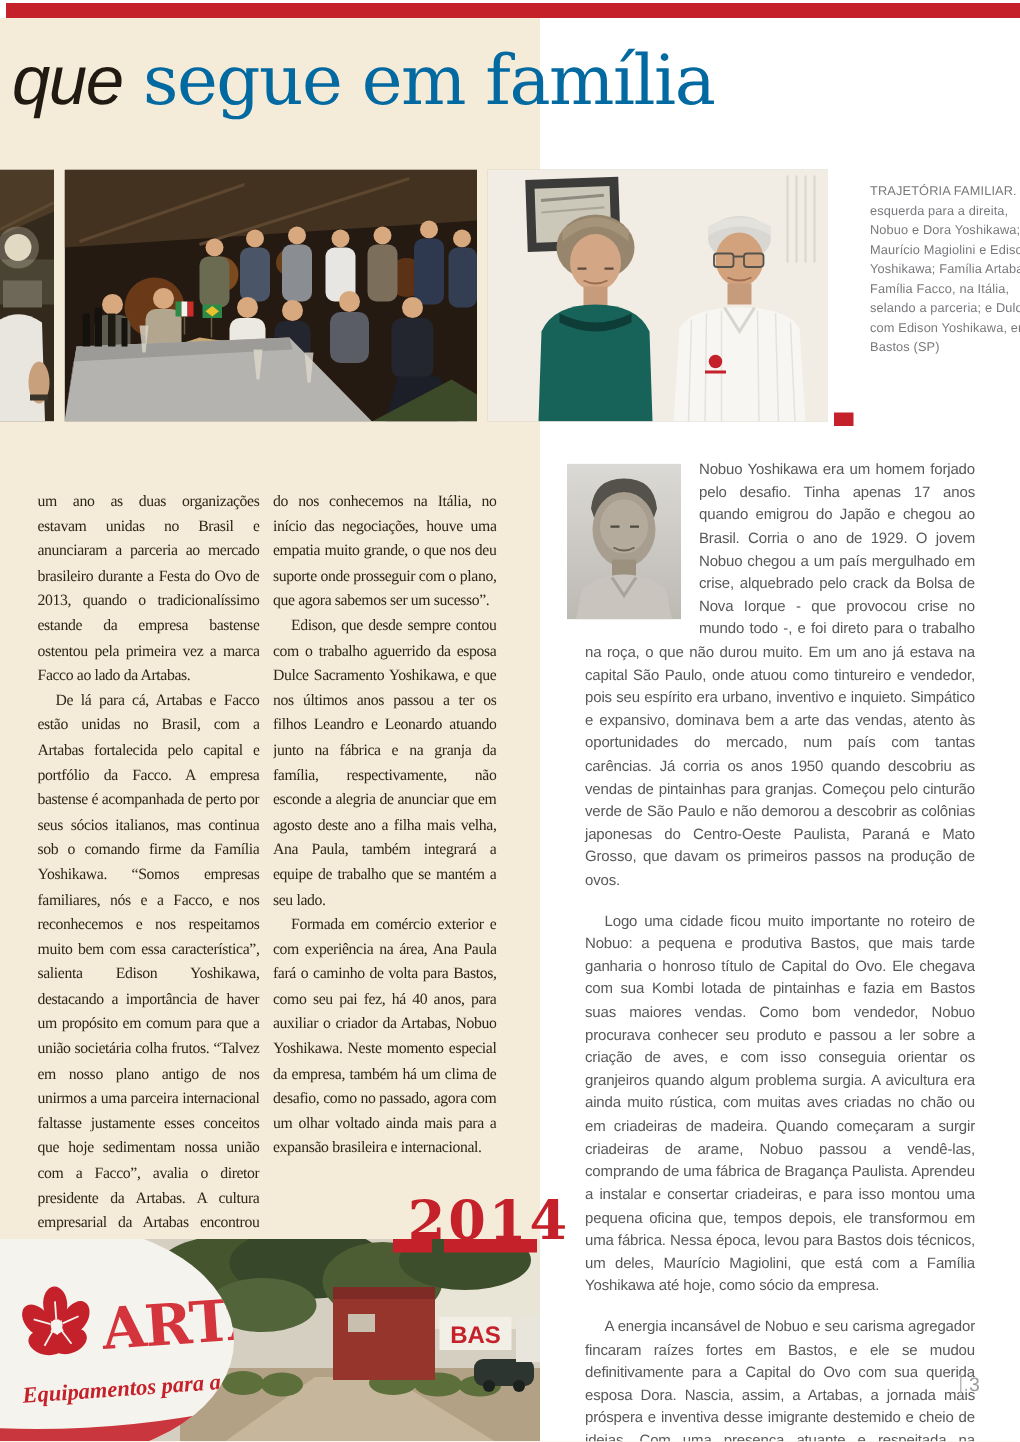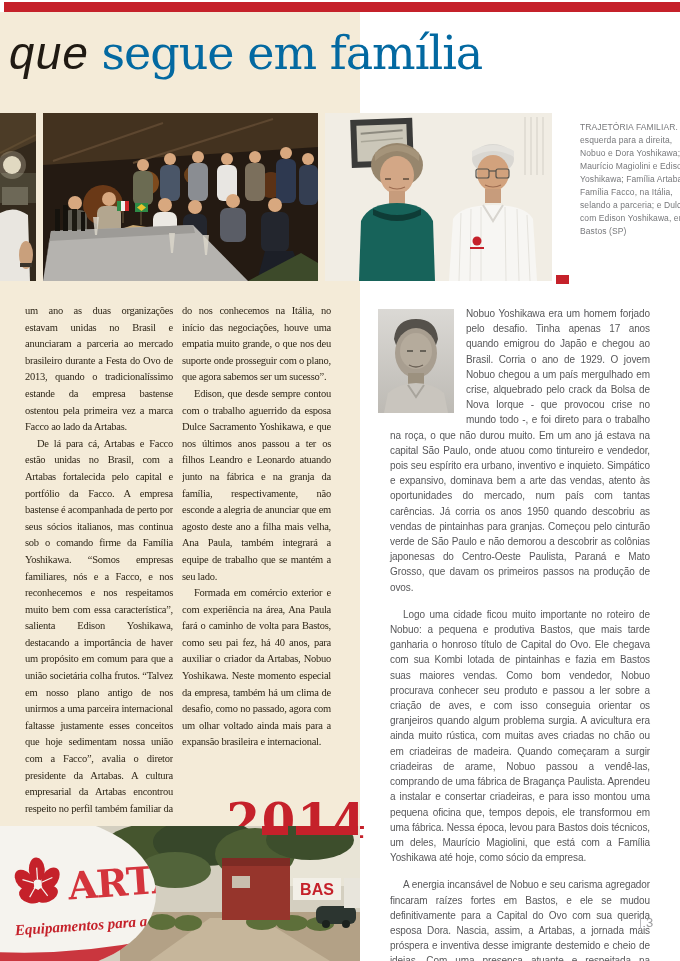--- a/index.html
+++ b/index.html
@@ -3,43 +3,43 @@
 <meta charset="utf-8">
 <style>
   html,body{margin:0;padding:0;background:#ffffff;}
   .page{position:relative;width:680px;height:961px;background:#ffffff;overflow:hidden;
         font-family:"Liberation Sans",sans-serif;}
   .redbar{position:absolute;left:4px;top:2px;width:676px;height:10px;background:#c5212a;}
   .beige{position:absolute;left:0;top:12px;width:360px;height:949px;background:#f4ebd8;}
 
   .title{position:absolute;left:8px;top:26px;width:660px;white-space:nowrap;
          font-family:"DejaVu Serif",serif;font-size:46px;letter-spacing:-1px;}
-  .title .t-pre{font-family:Liberation Mono, monospace;font-style:italic;font-weight:400;color:#201a13;}
+  .title .t-pre{font-family:Liberation Sans, sans-serif;font-style:italic;font-weight:400;color:#201a13;}
   .title .t-main{font-weight:400;color:#0369a1;}
 
   .photo{position:absolute;top:113px;height:168px;overflow:hidden;background:#d8d2c4;}
   .photo svg{display:block;}
   .ph-strip{left:0;width:36px;}
   .ph-group{left:43px;width:275px;}
   .ph-couple{left:325px;width:227px;}
 
   .caption{position:absolute;left:580px;top:121px;width:116px;color:#77787b;
            font-size:8.5px;line-height:13px;letter-spacing:0.1px;}
   .redsq{position:absolute;left:556px;top:275px;width:13px;height:9px;background:#c5212a;}
 
-  .serifcol{position:absolute;top:303px;color:#2f2719;text-align:justify;
+  .serifcol{position:absolute;top:327px;color:#2f2719;text-align:justify;
             font-family:"Liberation Serif",serif;font-size:10.5px;line-height:16.6px;
             letter-spacing:-0.25px;overflow:hidden;}
   .col1{left:25px;width:148px;height:516px;}
   .col2{left:182px;width:149px;height:516px;}
   .serifcol p{margin:0;}
   .serifcol p + p{text-indent:12px;}
 
-  .year{position:absolute;left:180px;top:793px;width:188px;text-align:right;
-        font-family:"DejaVu Serif",serif;font-weight:700;font-size:48px;color:#c5212a;
+  .year{position:absolute;left:192px;top:793px;width:188px;text-align:right;
+        font-family:"DejaVu Serif",serif;font-weight:700;font-size:36px;color:#c5212a;
         letter-spacing:2px;}
 
   .legacy{position:absolute;left:378px;top:294px;width:284px;}
   .legacy h2{margin:0 0 12px 0;text-align:center;font-family:"DejaVu Serif",serif;
              font-weight:700;font-size:26px;color:#c5212a;letter-spacing:-0.5px;}
   .legacy .body{color:#58585a;font-size:10px;line-height:15.2px;letter-spacing:-0.1px;
                 text-align:justify;}
   .legacy .body p{margin:12px;}
   .legacy .body p + p{text-indent:13px;}
   .portrait{float:left;width:76px;height:104px;margin:3px 12px 2px 0;overflow:hidden;}

